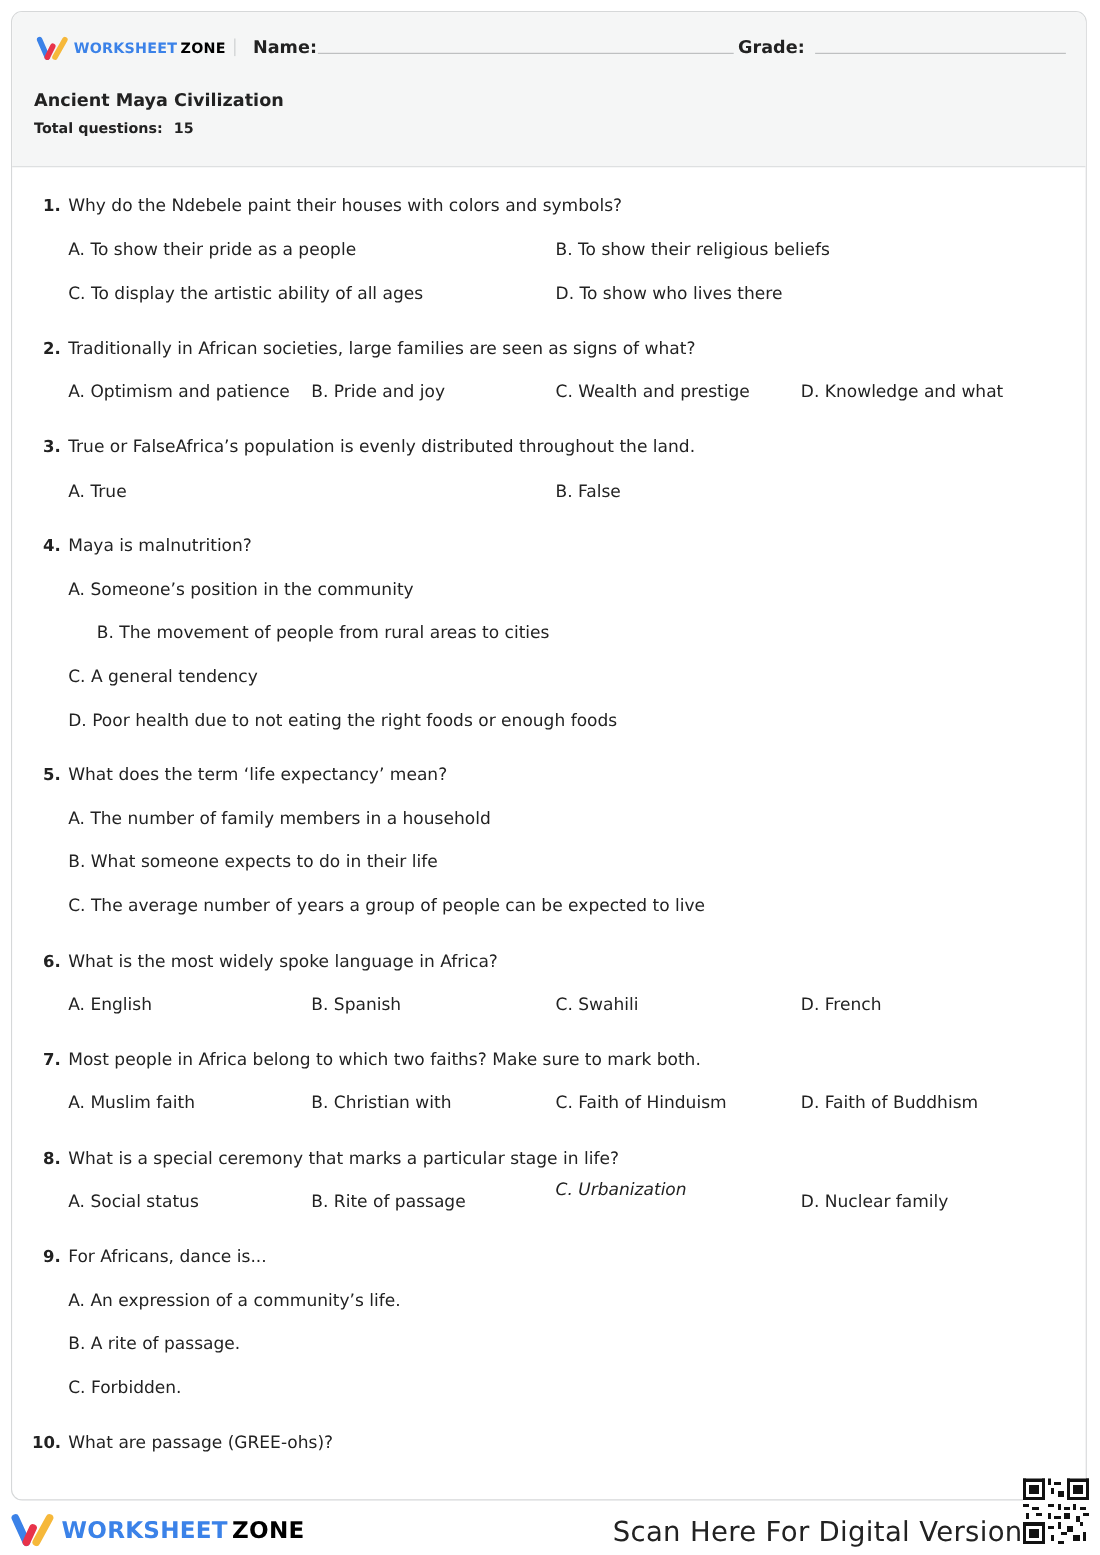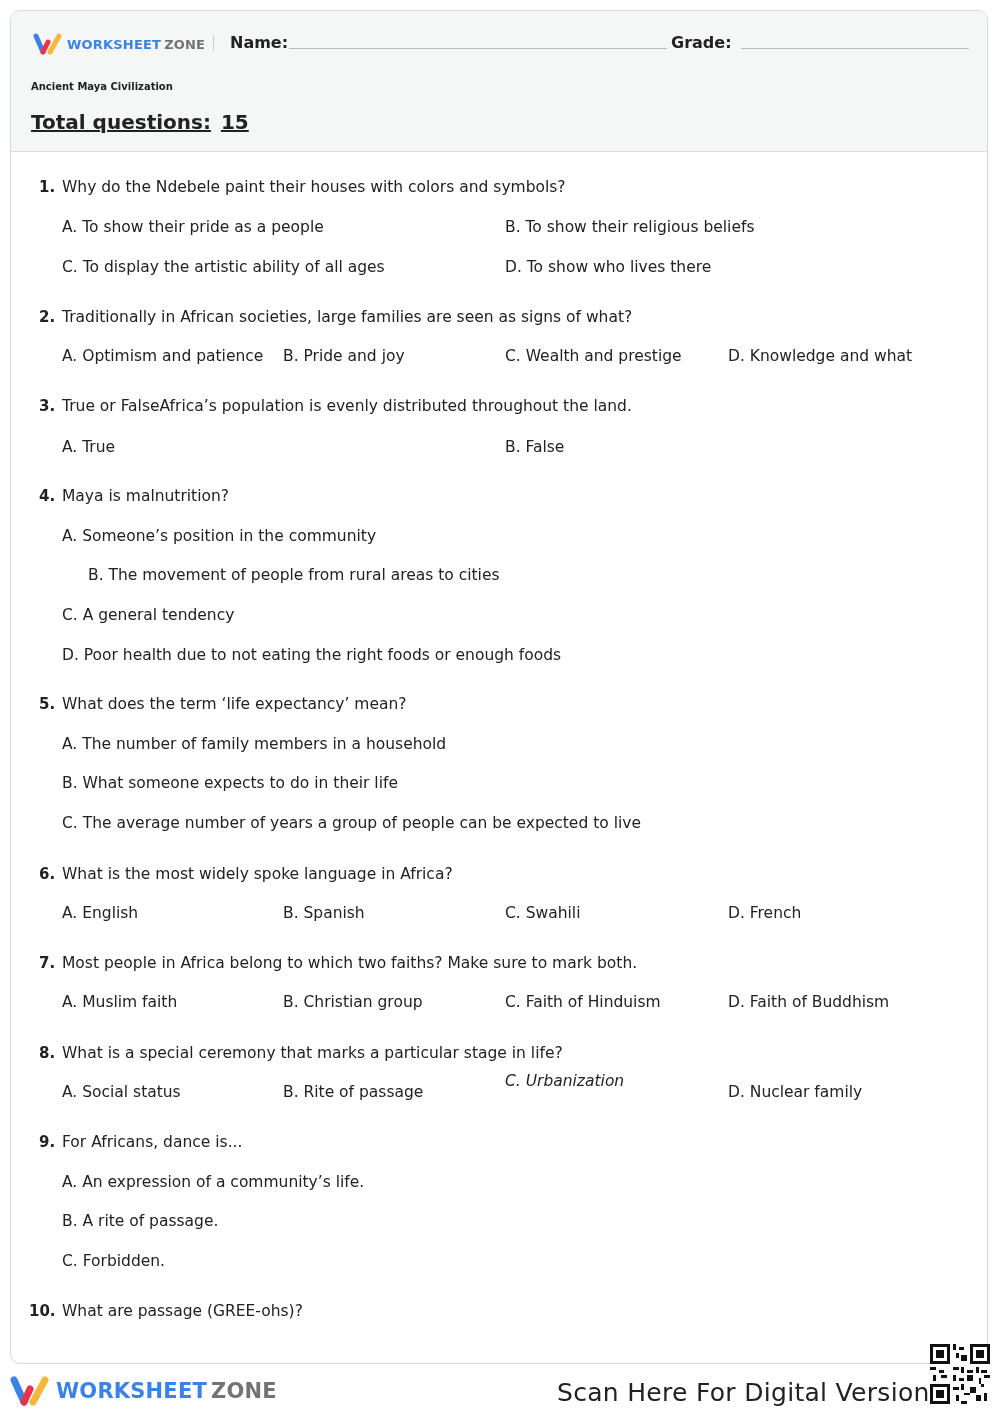--- a/index.html
+++ b/index.html
@@ -5,26 +5,26 @@
   html, body { margin:0; padding:0; background:#ffffff; }
   body { width:1000px; height:1414px; position:relative; overflow:hidden;
          font-family:"DejaVu Sans", "Liberation Sans", sans-serif; color:#222; }
   .sheet { position:absolute; left:10px; top:10px; width:978px; height:1354px;
            border:1px solid #d6d8d9; border-radius:10px; background:#fff; box-sizing:border-box; overflow:hidden; }
   .header { height:140px; background:#f5f6f6; border-bottom:1px solid #dcdedf; position:relative; }
   .logo { position:absolute; display:flex; align-items:center; }
   .logo .w { width:30px; height:22px; position:relative; }
   .logo-text { font-weight:bold; letter-spacing:0.2px; }
   .logo-text .a { color:#3b82e8; }
-  .logo-text .b { color:#737373; }
+  .logo-text .b { color:#000000; }
   .sep { position:absolute; left:202px; top:24px; width:1px; height:16px; background:#c9cccd; }
   .field-label { position:absolute; top:22px; font-weight:bold; font-size:16px; color:#222; }
   .field-line { position:absolute; top:37px; height:1px; background:#b8bbbc; }
-  .title { position:absolute; left:20px; top:70px; font-weight:bold; font-size:10px; }
-  .total { position:absolute; left:20px; top:99px; font-weight:bold; font-size:20px;text-decoration:underline; }
+  .title { position:absolute; left:20px; top:70px; font-weight:bold; font-size:16px; }
+  .total { position:absolute; left:20px; top:99px; font-weight:bold; font-size:13px; }
   .total span.v { margin-left:10px; }
   .q { position:absolute; left:0; width:978px; }
   .q .num { position:absolute; left:28px; font-weight:bold; font-size:15px; }
   .q .text { position:absolute; left:51px; font-size:15.5px; color:#222; white-space:nowrap; }
   .opt { position:absolute; font-size:15.5px; color:#222; white-space:nowrap; }
   .footer-logo { position:absolute; left:10px; top:1376px; }
   .scan { position:absolute; left:557px; top:1378px; font-size:25px; color:#222; letter-spacing:0.3px; }
   .qr { position:absolute; left:930px; top:1344px; width:60px; height:60px; }
 </style>
 </head>
@@ -101,21 +101,21 @@
     <span class="opt" style="left:51px;top:39px;">A. English</span>
     <span class="opt" style="left:272px;top:39px;">B. Spanish</span>
     <span class="opt" style="left:494px;top:39px;">C. Swahili</span>
     <span class="opt" style="left:717px;top:39px;">D. French</span>
   </div>
 
   <div class="q" style="top:943px;">
     <span class="num">7.</span>
     <span class="text">Most people in Africa belong to which two faiths? Make sure to mark both.</span>
     <span class="opt" style="left:51px;top:39px;">A. Muslim faith</span>
-    <span class="opt" style="left:272px;top:39px;">B. Christian group</span>
+    <span class="opt" style="left:272px;top:39px;">B. Christian with</span>
     <span class="opt" style="left:494px;top:39px;">C. Faith of Hinduism</span>
     <span class="opt" style="left:717px;top:39px;">D. Faith of Buddhism</span>
   </div>
 
   <div class="q" style="top:1033px;">
     <span class="num">8.</span>
     <span class="text">What is a special ceremony that marks a particular stage in life?</span>
     <span class="opt" style="left:51px;top:39px;">A. Social status</span>
     <span class="opt" style="left:272px;top:39px;">B. Rite of passage</span>
     <span class="opt" style="left:494px;top:28px;font-style:italic;">C. Urbanization</span>

